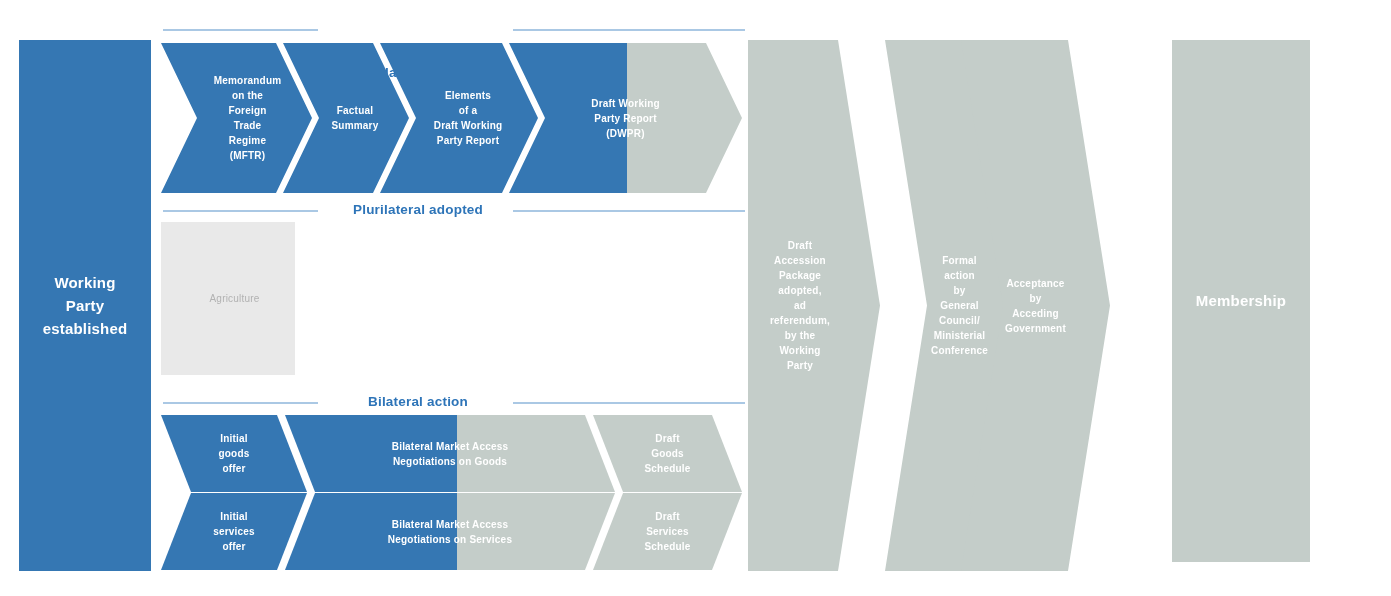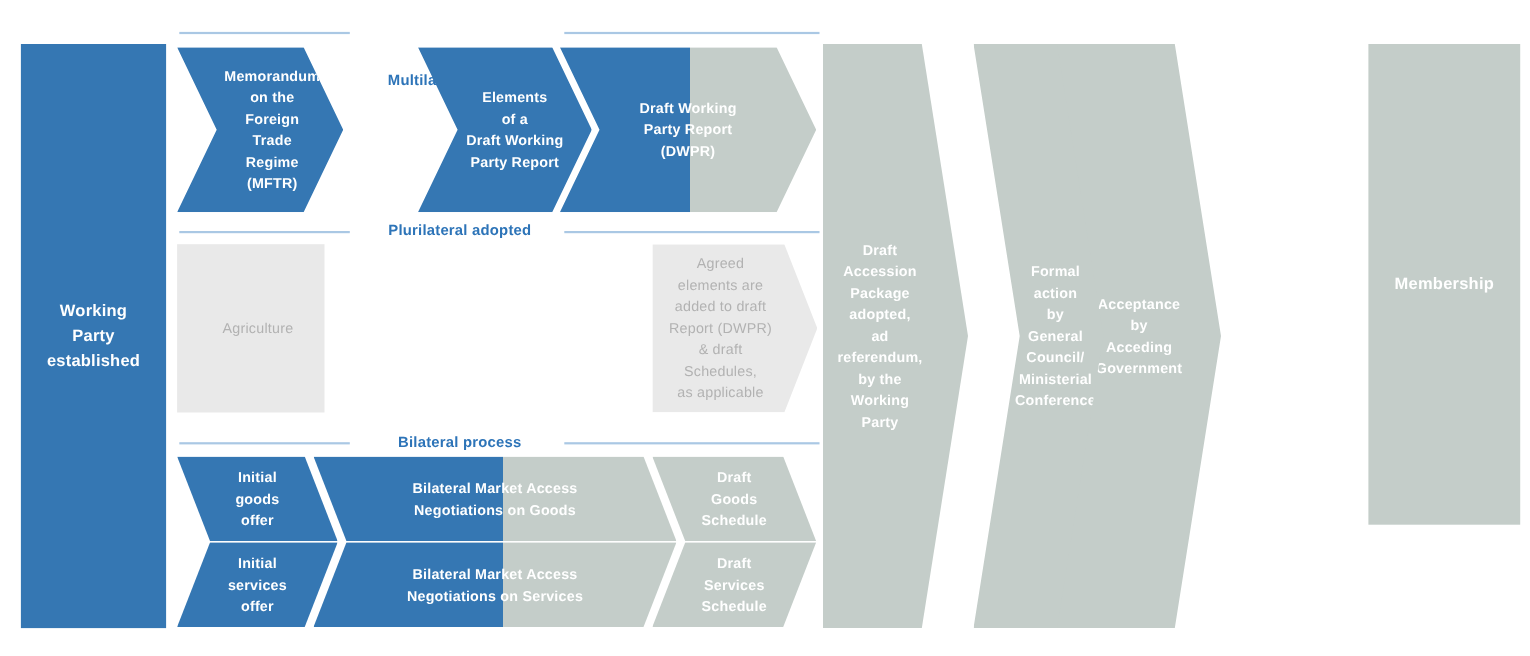--- a/index.html
+++ b/index.html
@@ -10,21 +10,21 @@
     font-family:"Liberation Sans", sans-serif;
     overflow:hidden;
   }
   .shape{
     position:absolute;
     display:flex;align-items:center;justify-content:center;
     text-align:center;
     white-space:pre-line;
     color:#fff;
     font-weight:700;
-    font-size:13px;
+    font-size:10px;
     line-height:1.5;
     letter-spacing:.2px;
     box-sizing:border-box;
   }
   .bg-blue{background:var(--blue);}
   .bg-sage{background:var(--sage);}
   .bg-gray{background:var(--box_gray);}
   .bg-split-dwpr{background:linear-gradient(90deg,var(--blue) 0 118px,var(--sage) 118px);}
   .bg-split-band{background:linear-gradient(90deg,var(--blue) 0 172px,var(--sage) 172px);}
   .gray-text{color:var(--gray_text);font-weight:400;}
@@ -62,43 +62,38 @@
   <div class="header-line" style="left:163px;top:29px;width:155px;"></div>
   <div class="process-header" style="left:318px;top:21px;width:200px;margin-top:44px;">Multilateral process</div>
   <div class="header-line" style="left:513px;top:29px;width:232px;"></div>
 
   <div class="shape bg-blue cp-chevron" style="left:161px;top:43px;width:151px;height:150px;padding-left:22px;">Memorandum
 on the
 Foreign
 Trade
 Regime
 (MFTR)</div>
+  <div class="shape bg-blue cp-chevron" style="left:283px;top:43px;width:126px;height:150px;padding-left:18px;">Factual
+Summary</div>
   <div class="shape bg-blue cp-chevron" style="left:380px;top:43px;width:158px;height:150px;padding-left:18px;">Elements
 of a
 Draft Working
 Party Report</div>
   <div class="shape bg-split-dwpr cp-chevron" style="left:509px;top:43px;width:233px;height:150px;">Draft Working
 Party Report
 (DWPR)</div>
 
   <div class="header-line" style="left:163px;top:210px;width:155px;"></div>
   <div class="process-header" style="left:318px;top:202px;width:200px;">Plurilateral adopted</div>
   <div class="header-line" style="left:513px;top:210px;width:232px;"></div>
 
   <div class="shape bg-gray gray-text" style="left:161px;top:222px;width:134px;height:153px;padding-left:13px;">Agriculture</div>
-  <div class="shape bg-gray gray-text cp-arrow-right" style="left:593px;top:222px;width:150px;height:153px;padding-right:26px;">Agreed
-elements are
-added to draft
-Report (DWPR)
-&amp; draft
-Schedules,
-as applicable</div>
 
   <div class="header-line" style="left:163px;top:402px;width:155px;"></div>
-  <div class="process-header" style="left:318px;top:394px;width:200px;">Bilateral process</div>
+  <div class="process-header" style="left:318px;top:394px;width:200px;">Bilateral action</div>
   <div class="header-line" style="left:513px;top:402px;width:232px;"></div>
 
   <div class="shape bg-blue cp-para-right" style="left:161px;top:415px;width:146px;height:77px;">Initial
 goods
 offer</div>
   <div class="shape bg-split-band cp-para-right" style="left:285px;top:415px;width:330px;height:77px;">Bilateral Market Access
 Negotiations on Goods</div>
   <div class="shape bg-sage cp-para-right" style="left:593px;top:415px;width:149px;height:77px;">Draft
 Goods
 Schedule</div>
@@ -126,15 +121,15 @@
 by
 General
 Council/
 Ministerial
 Conference</div>
   <div class="shape bg-sage cp-seg" style="left:961px;top:40px;width:149px;height:531px;">Acceptance
 by
 Acceding
 Government</div>
 
-  <div class="shape bg-sage big-label" style="left:1244px;top:40px;width:138px;height:437px;">Membership</div>
+  <div class="shape bg-sage big-label" style="left:1172px;top:40px;width:138px;height:522px;">Membership</div>
 
 </div>
 
 </body></html>

